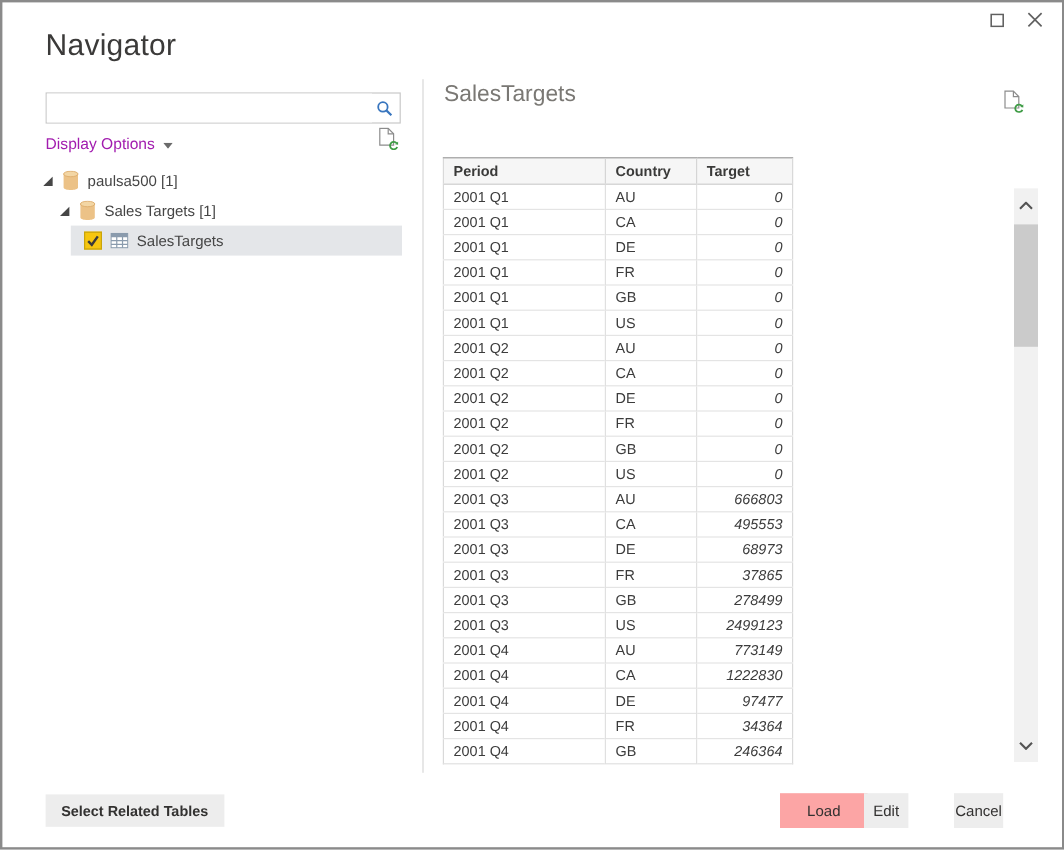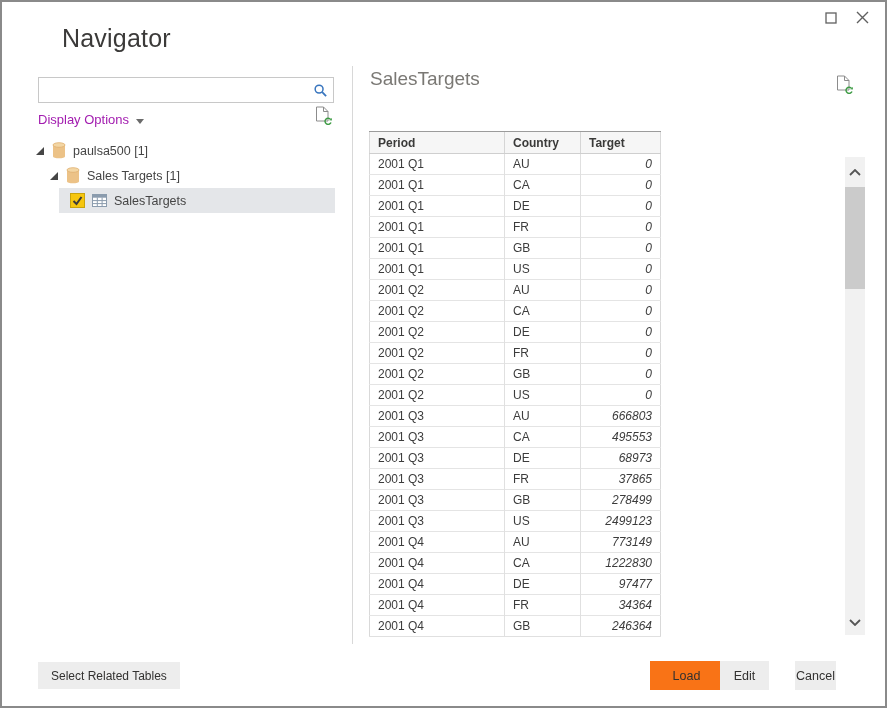--- a/index.html
+++ b/index.html
@@ -12,21 +12,21 @@
     position:absolute; inset:0; background:#fff;
     border:2px solid #8a8a8a;
   }
   
   .win-controls { position:absolute; top:10px; right:16px; display:flex; gap:17px; }
   .win-btn { width:14px; height:14px; display:flex; align-items:center; justify-content:center; cursor:pointer; }
 
   
   .dlg-title {
     position:absolute; left:36px; top:22px;
-    font-size:25px; font-weight:300; color:#3b3a39; letter-spacing:0.2px;margin-left:24px;
+    font-size:25px; font-weight:300; color:#3b3a39; letter-spacing:0.2px;
   }
 
   
   .search-box {
     position:absolute; left:36px; top:75px; width:296px; height:26px;
     border:1px solid #c8c8c8; background:#fff; display:flex; align-items:center;
   }
   .search-box input {
     flex:1; border:none; outline:none; height:100%; padding:0 6px;
     font-size:12px; font-family:inherit; color:#333;
@@ -94,23 +94,23 @@
   }
   .scroll-up { top:4px; } .scroll-down { bottom:4px; }
   .scroll-thumb { position:absolute; left:0; top:30px; width:20px; height:102px; background:#cbcbcb; cursor:pointer; }
 
   
   .btn {
     position:absolute; height:29px; border:none; cursor:pointer;
     font-family:inherit; font-size:12.5px; color:#323130; background:#ededed;
     display:flex; align-items:center; justify-content:center;
   }
-  .btn-select-related { left:36px; top:660px; height:27px; padding:0 13px; font-size:12px; }
-  .btn-load { left:648px; top:659px; width:73px; background:#f97316; }
-  .btn-edit { left:718px; top:659px; width:49px; }
+  .btn-select-related { left:36px; top:660px; height:27px; padding:0 13px; font-size:12px;font-weight:bold; }
+  .btn-load { left:648px; top:659px; width:73px; background:#fca5a5; }
+  .btn-edit { left:718px; top:659px; width:37px; }
   .btn-cancel { left:793px; top:659px; width:41px; }
 </style>
 </head>
 <body>
 
 <div class="dialog">
 
   <div class="win-controls">
     <div class="win-btn">
       <span>

